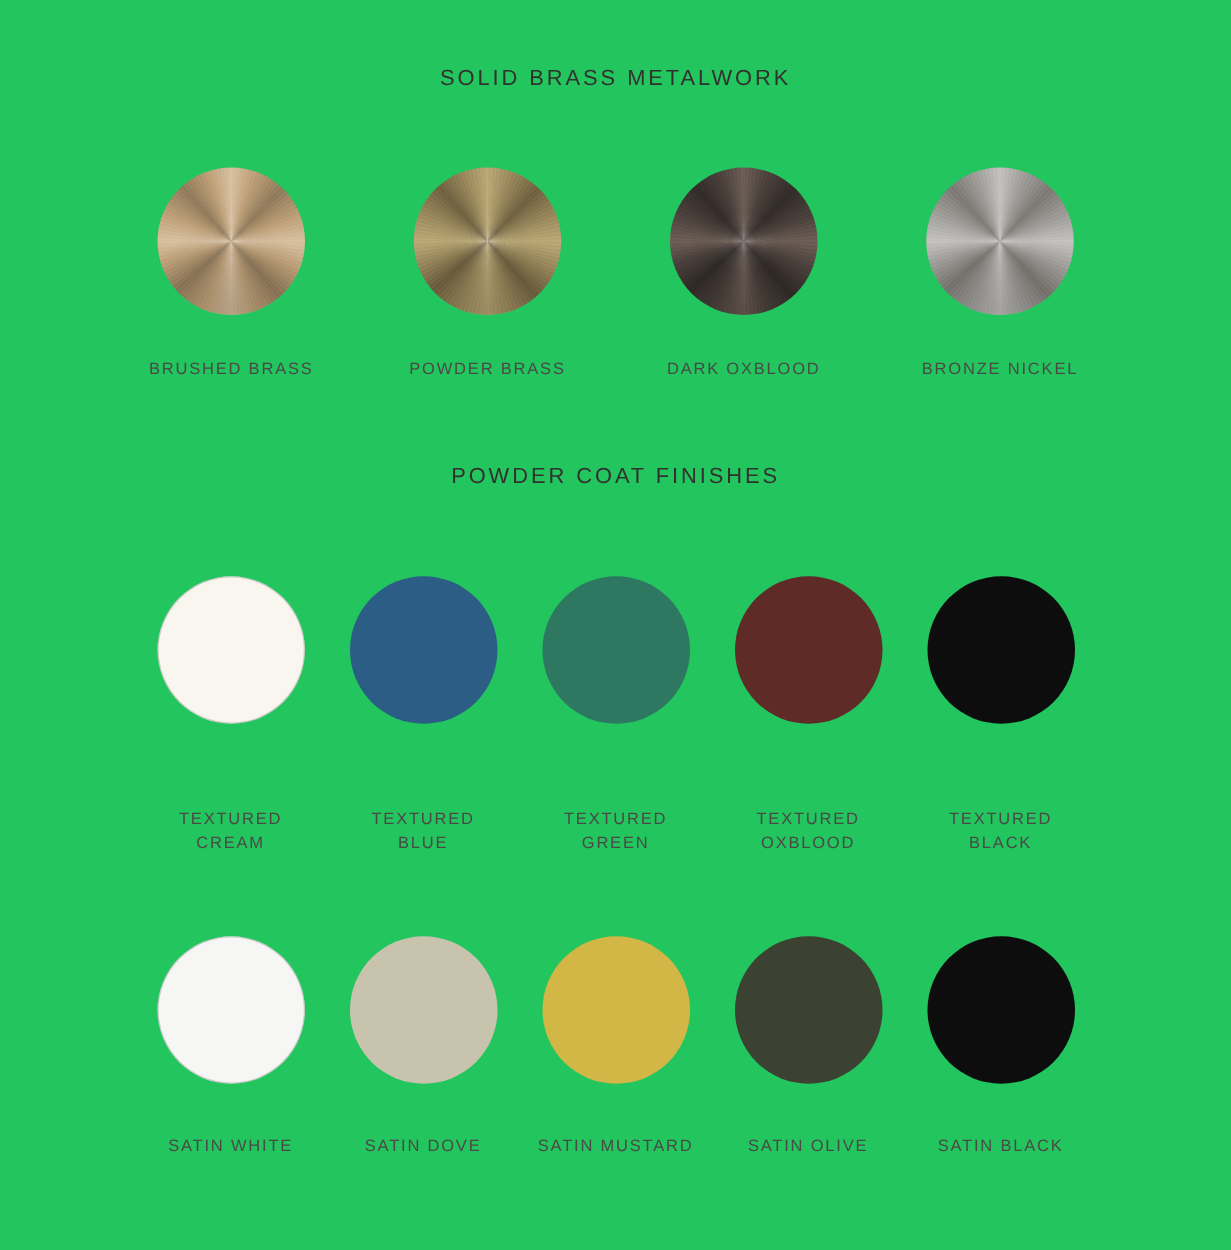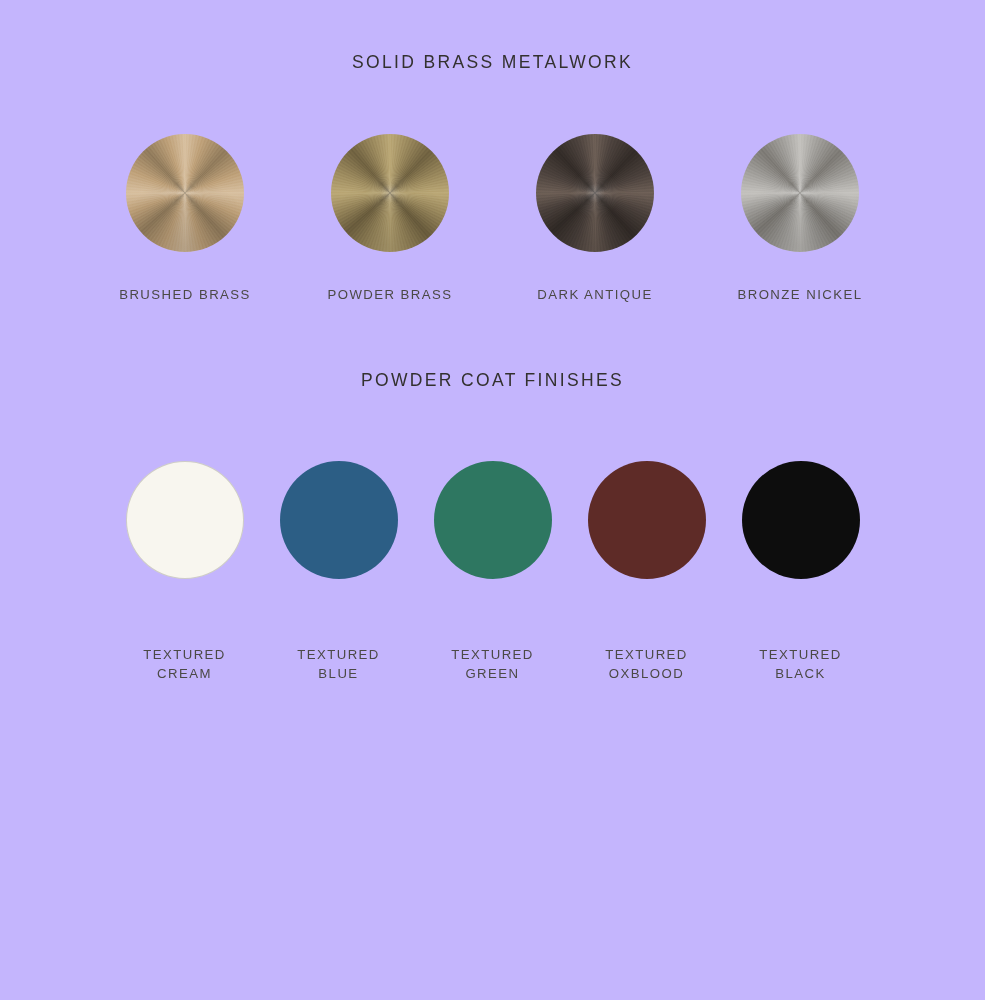--- a/index.html
+++ b/index.html
@@ -13,21 +13,21 @@
     height: 1000px;
     overflow: hidden;
     font-family: "Liberation Sans", sans-serif;
     -webkit-font-smoothing: antialiased;
   }
 
   .page {
     position: relative;
     width: 985px;
     height: 1000px;
-    background: #c4b5fd;
+    background: #22c55e;
   }
 
   
   .section-title {
     position: absolute;
     left: 0;
     width: 985px;
     text-align: center;
     font-family: "Liberation Sans", sans-serif;
     font-size: 17.5px;
@@ -141,21 +141,21 @@
       <div class="swatch-cell">
         <div class="swatch-disc brushed" style="background: conic-gradient(rgb(216, 192, 160) 0deg, rgb(191, 161, 121) 18deg, rgb(144, 122, 91) 44deg, rgb(191, 161, 121) 70deg, rgb(216, 192, 160) 90deg, rgb(191, 161, 121) 112deg, rgb(144, 122, 91) 138deg, rgb(191, 161, 121) 162deg, rgb(216, 192, 160) 180deg, rgb(191, 161, 121) 202deg, rgb(144, 122, 91) 228deg, rgb(191, 161, 121) 252deg, rgb(216, 192, 160) 270deg, rgb(191, 161, 121) 292deg, rgb(144, 122, 91) 318deg, rgb(191, 161, 121) 342deg, rgb(216, 192, 160) 360deg);"></div>
         <div class="swatch-label">BRUSHED BRASS</div>
       </div>
       <div class="swatch-cell">
         <div class="swatch-disc brushed" style="background: conic-gradient(rgb(187, 168, 118) 0deg, rgb(156, 138, 94) 18deg, rgb(111, 97, 64) 44deg, rgb(156, 138, 94) 70deg, rgb(187, 168, 118) 90deg, rgb(156, 138, 94) 112deg, rgb(111, 97, 64) 138deg, rgb(156, 138, 94) 162deg, rgb(187, 168, 118) 180deg, rgb(156, 138, 94) 202deg, rgb(111, 97, 64) 228deg, rgb(156, 138, 94) 252deg, rgb(187, 168, 118) 270deg, rgb(156, 138, 94) 292deg, rgb(111, 97, 64) 318deg, rgb(156, 138, 94) 342deg, rgb(187, 168, 118) 360deg);"></div>
         <div class="swatch-label">POWDER BRASS</div>
       </div>
       <div class="swatch-cell">
         <div class="swatch-disc brushed" style="background: conic-gradient(rgb(108, 94, 85) 0deg, rgb(76, 66, 61) 18deg, rgb(50, 43, 39) 44deg, rgb(76, 66, 61) 70deg, rgb(108, 94, 85) 90deg, rgb(76, 66, 61) 112deg, rgb(50, 43, 39) 138deg, rgb(76, 66, 61) 162deg, rgb(108, 94, 85) 180deg, rgb(76, 66, 61) 202deg, rgb(50, 43, 39) 228deg, rgb(76, 66, 61) 252deg, rgb(108, 94, 85) 270deg, rgb(76, 66, 61) 292deg, rgb(50, 43, 39) 318deg, rgb(76, 66, 61) 342deg, rgb(108, 94, 85) 360deg);"></div>
-        <div class="swatch-label">DARK ANTIQUE</div>
+        <div class="swatch-label">DARK OXBLOOD</div>
       </div>
       <div class="swatch-cell">
         <div class="swatch-disc brushed" style="background: conic-gradient(rgb(196, 194, 190) 0deg, rgb(162, 160, 156) 18deg, rgb(124, 121, 116) 44deg, rgb(162, 160, 156) 70deg, rgb(196, 194, 190) 90deg, rgb(162, 160, 156) 112deg, rgb(124, 121, 116) 138deg, rgb(162, 160, 156) 162deg, rgb(196, 194, 190) 180deg, rgb(162, 160, 156) 202deg, rgb(124, 121, 116) 228deg, rgb(162, 160, 156) 252deg, rgb(196, 194, 190) 270deg, rgb(162, 160, 156) 292deg, rgb(124, 121, 116) 318deg, rgb(162, 160, 156) 342deg, rgb(196, 194, 190) 360deg);"></div>
         <div class="swatch-label">BRONZE NICKEL</div>
       </div>
     </div>
 
   <div class="section-title" id="title-powder">POWDER COAT FINISHES</div>
 
   <div class="swatch-row" id="row-powder-1">
@@ -179,14 +179,36 @@
         <div class="swatch-label">TEXTURED
 OXBLOOD</div>
       </div>
       <div class="swatch-cell powder-cell">
         <div class="swatch-disc powder-disc" style="background: rgb(13, 13, 13);"></div>
         <div class="swatch-label">TEXTURED
 BLACK</div>
       </div>
     </div>
 
+  <div class="swatch-row" id="row-powder-2">
+      <div class="swatch-cell powder-cell">
+        <div class="swatch-disc powder-disc has-hairline" style="background: rgb(246, 246, 244);"></div>
+        <div class="swatch-label">SATIN WHITE</div>
+      </div>
+      <div class="swatch-cell powder-cell">
+        <div class="swatch-disc powder-disc" style="background: rgb(200, 195, 173);"></div>
+        <div class="swatch-label">SATIN DOVE</div>
+      </div>
+      <div class="swatch-cell powder-cell">
+        <div class="swatch-disc powder-disc" style="background: rgb(210, 182, 70);"></div>
+        <div class="swatch-label">SATIN MUSTARD</div>
+      </div>
+      <div class="swatch-cell powder-cell">
+        <div class="swatch-disc powder-disc" style="background: rgb(59, 66, 49);"></div>
+        <div class="swatch-label">SATIN OLIVE</div>
+      </div>
+      <div class="swatch-cell powder-cell">
+        <div class="swatch-disc powder-disc" style="background: rgb(13, 13, 13);"></div>
+        <div class="swatch-label">SATIN BLACK</div>
+      </div>
+    </div>
 
 </div>
 
 </body></html>

